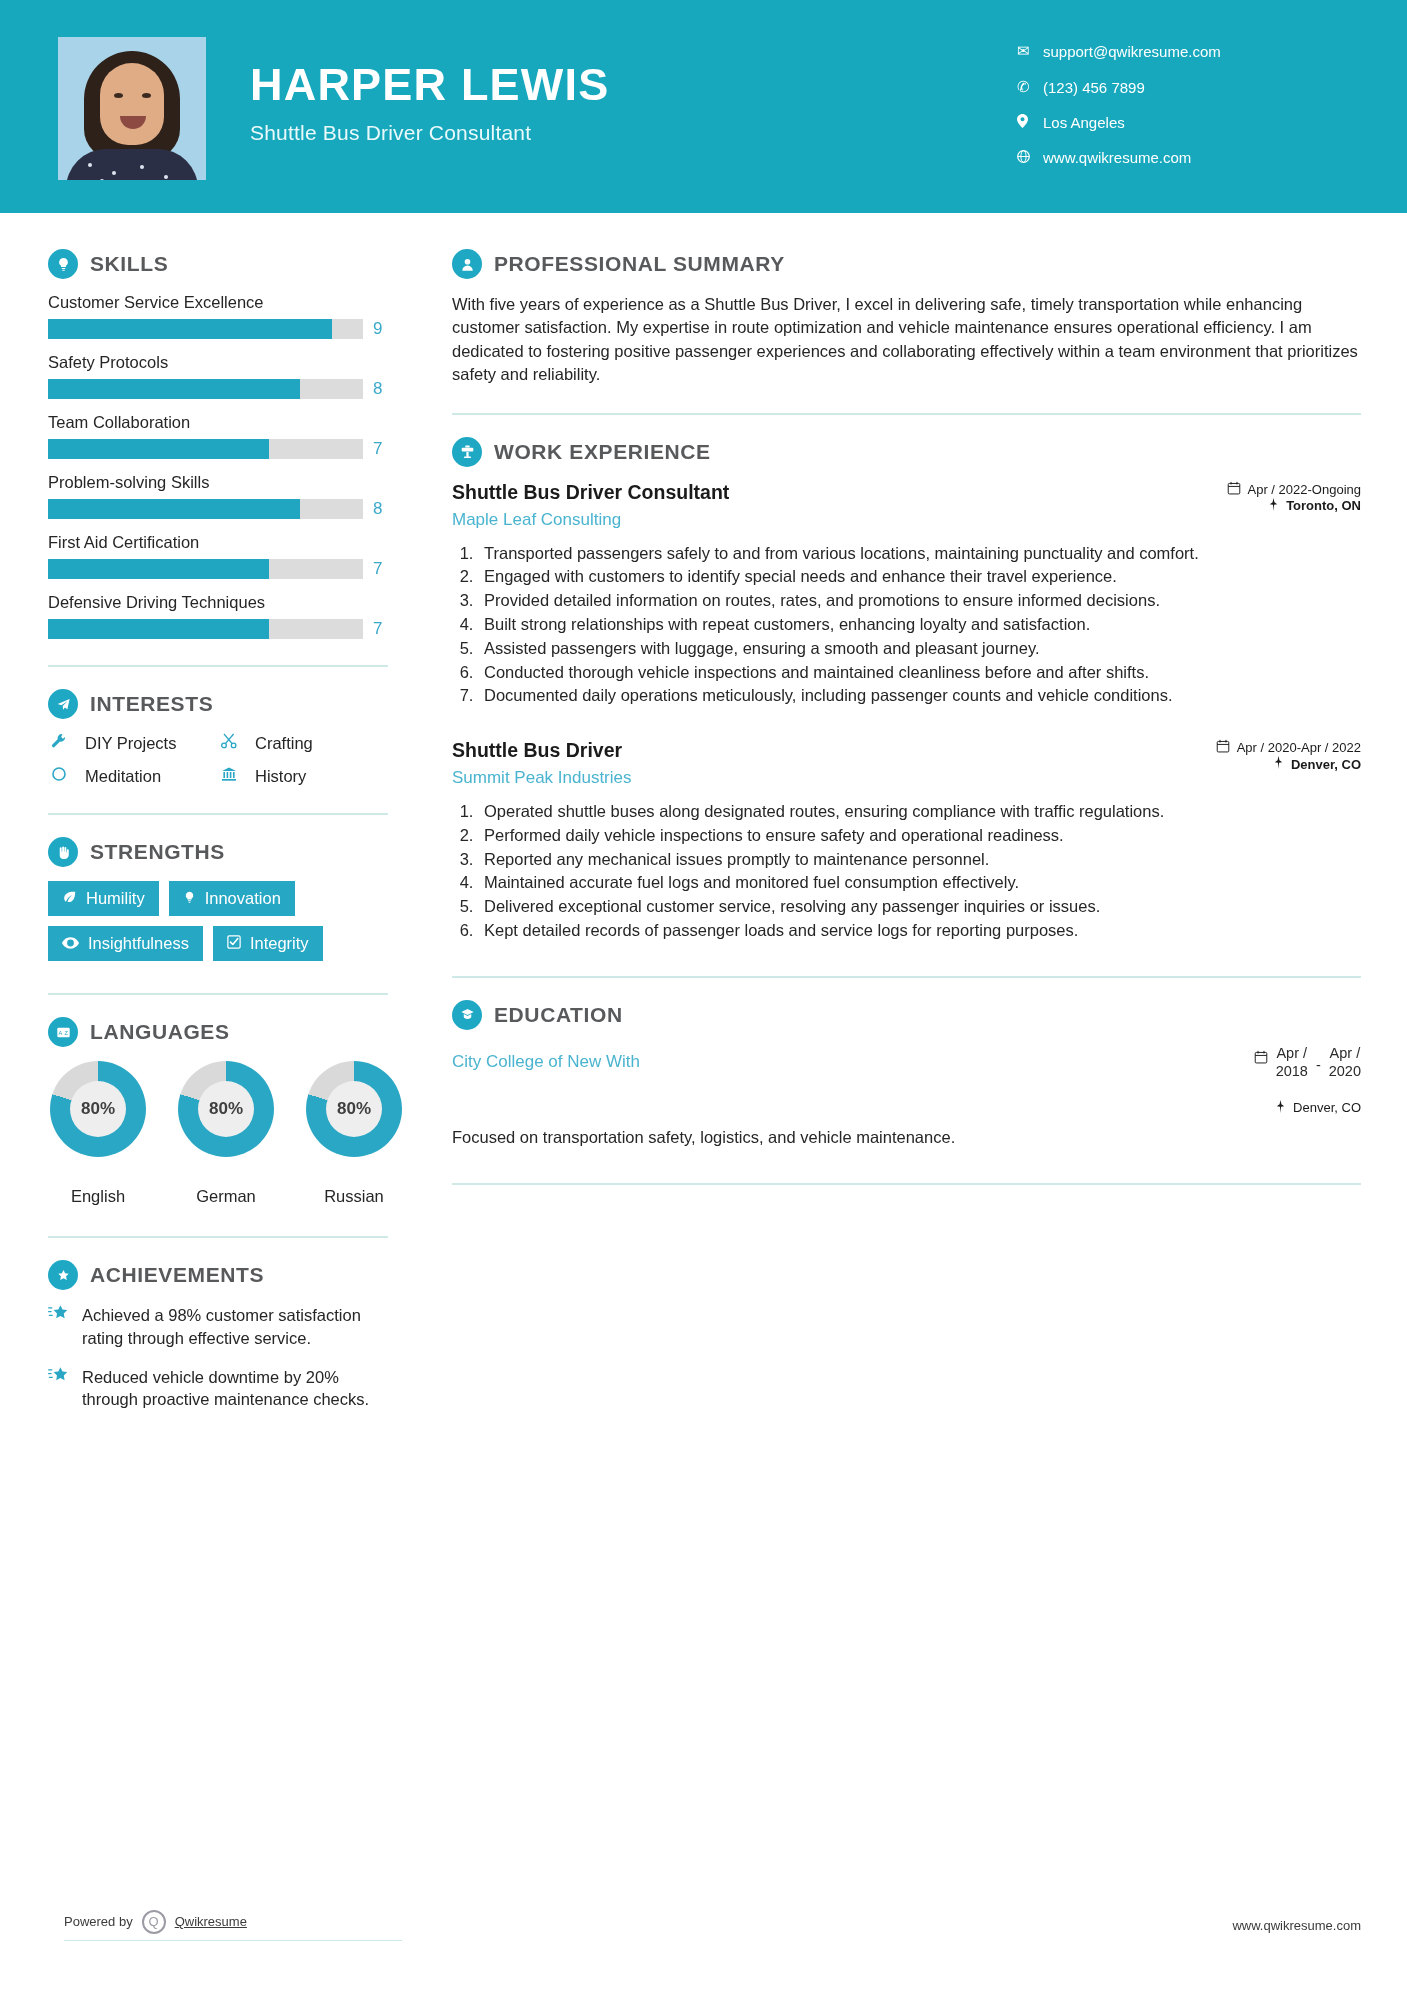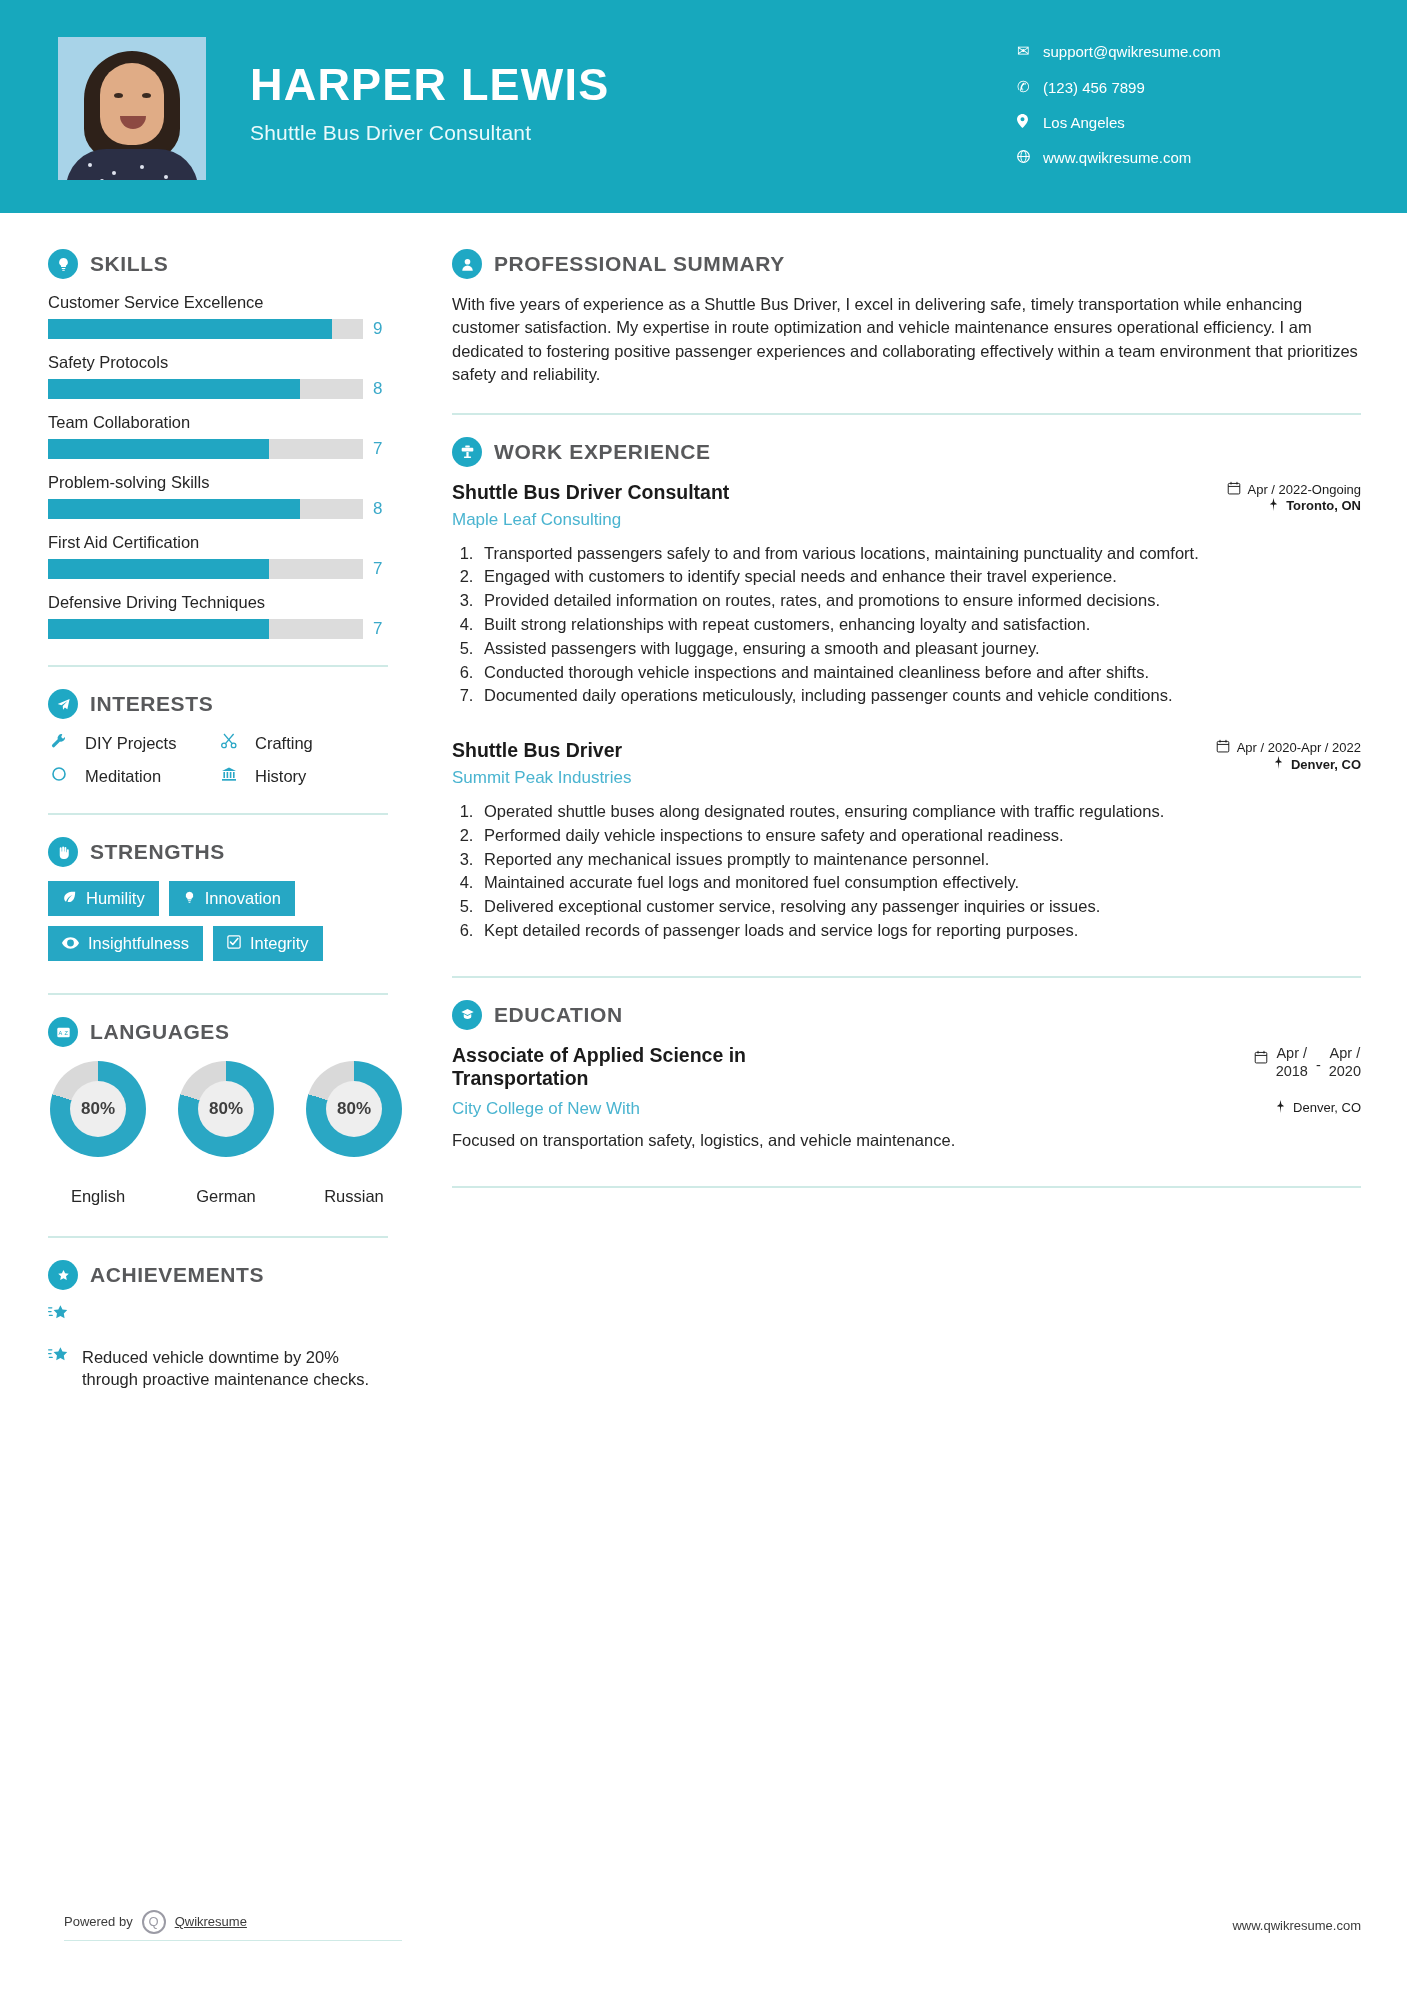--- a/index.html
+++ b/index.html
@@ -659,20 +659,21 @@
         </div>
         <div class="ach">
           <span class="star">
             <svg width="21" height="19" viewBox="0 0 22 20">
                 <path d="M13 1.2l2.2 4.5 5 .7-3.6 3.5.8 5-4.4-2.3-4.4 2.3.8-5L5.8 6.4l5-.7z" fill="#2aa7c4"></path>
                 <line x1="0.6" y1="4" x2="4" y2="4" stroke="#2aa7c4" stroke-width="1.3" stroke-linecap="round"></line>
                 <line x1="0.6" y1="8" x2="3.2" y2="8" stroke="#2aa7c4" stroke-width="1.3" stroke-linecap="round"></line>
                 <line x1="1.4" y1="12" x2="4.4" y2="12" stroke="#2aa7c4" stroke-width="1.3" stroke-linecap="round"></line>
               </svg>
           </span>
+          <span class="txt">Achieved a 98% customer satisfaction rating through effective service.</span>
         </div>
         <div class="ach">
           <span class="star">
             <svg width="21" height="19" viewBox="0 0 22 20">
                 <path d="M13 1.2l2.2 4.5 5 .7-3.6 3.5.8 5-4.4-2.3-4.4 2.3.8-5L5.8 6.4l5-.7z" fill="#2aa7c4"></path>
                 <line x1="0.6" y1="4" x2="4" y2="4" stroke="#2aa7c4" stroke-width="1.3" stroke-linecap="round"></line>
                 <line x1="0.6" y1="8" x2="3.2" y2="8" stroke="#2aa7c4" stroke-width="1.3" stroke-linecap="round"></line>
                 <line x1="1.4" y1="12" x2="4.4" y2="12" stroke="#2aa7c4" stroke-width="1.3" stroke-linecap="round"></line>
               </svg>
           </span>
@@ -798,21 +799,20 @@
           <span class="badge">
             <svg width="15" height="15" viewBox="0 0 16 16">
                 <path d="M8 2L1.4 5.2 8 8.4l6.6-3.2z" fill="#fff"></path>
                 <path d="M4 7.4v3c0 1.4 1.8 2.4 4 2.4s4-1 4-2.4v-3L8 9.6z" fill="#fff"></path>
               </svg>
           </span>
           <span class="title">EDUCATION</span>
         </div>
         <div class="job-top">
           <div>
-            <div class="edu-title">Associate of Applied Science in Transportation</div>
             <div class="edu-school">City College of New With</div>
           </div>
           <div class="job-meta">
             <div class="edu-dates">
               <span style="margin-top:6px;">
                 <svg width="14" height="14" viewBox="0 0 16 16">
                     <rect x="1.4" y="2.8" width="13.2" height="12" rx="1.2" fill="none" stroke="#1b1b1b" stroke-width="1.1"></rect>
                     <line x1="1.4" y1="6.2" x2="14.6" y2="6.2" stroke="#1b1b1b" stroke-width="1.1"></line>
                     <line x1="4.6" y1="1" x2="4.6" y2="4" stroke="#1b1b1b" stroke-width="1.1"></line>
                     <line x1="11.4" y1="1" x2="11.4" y2="4" stroke="#1b1b1b" stroke-width="1.1"></line>

